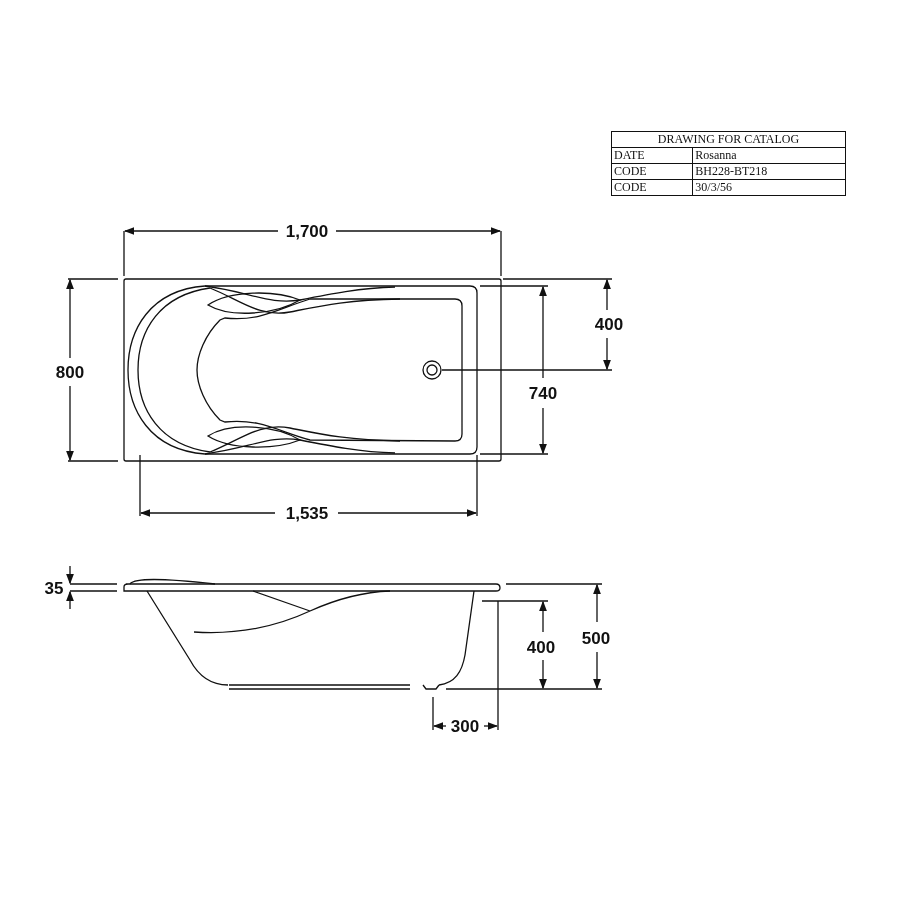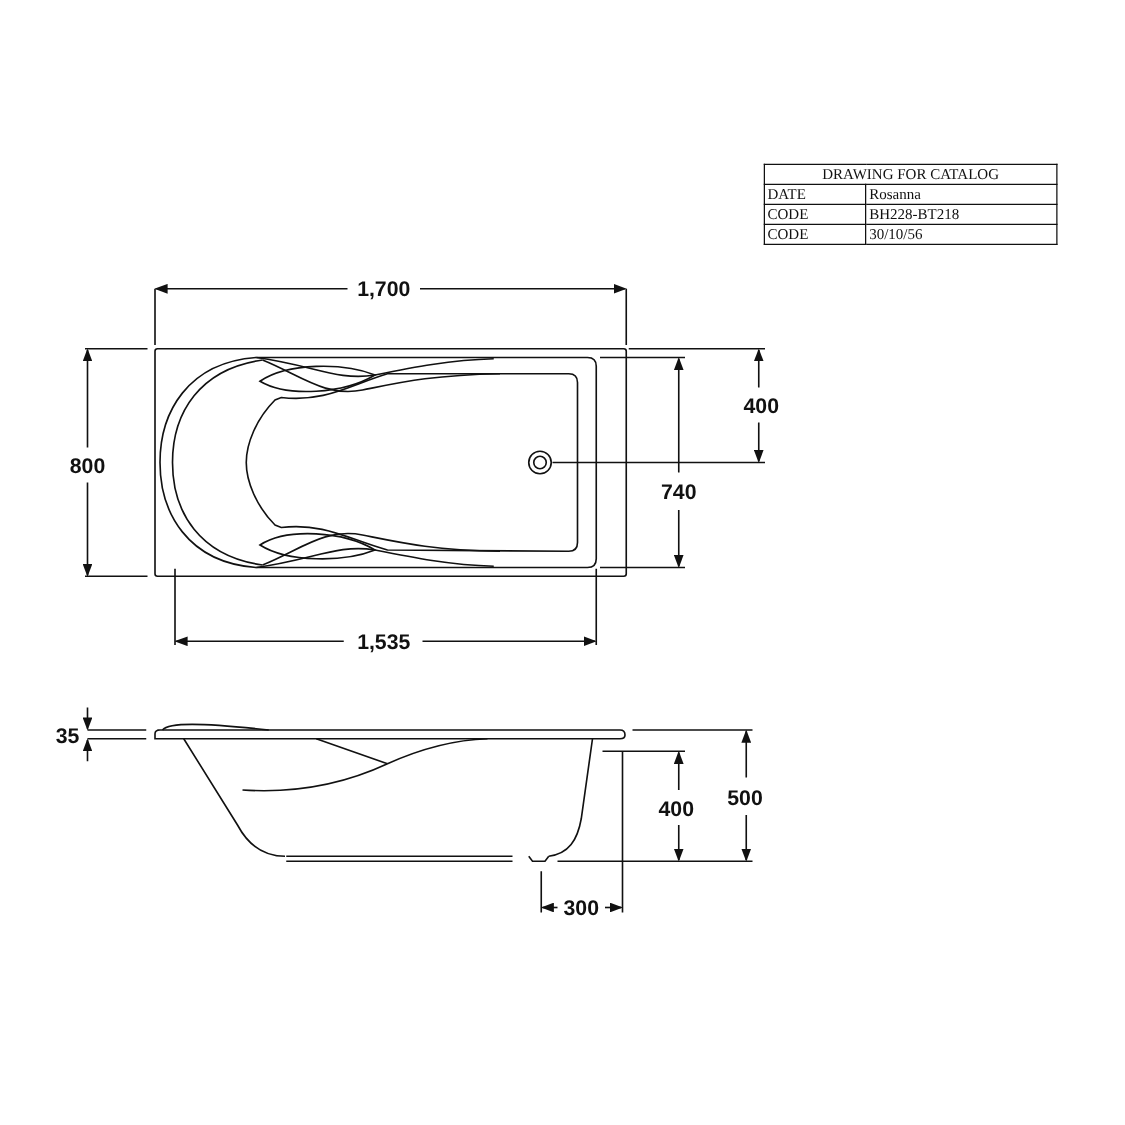--- a/index.html
+++ b/index.html
@@ -23,21 +23,21 @@
   <tr>
     <td class="tb-label">DATE</td>
     <td class="tb-val">Rosanna</td>
   </tr>
   <tr>
     <td class="tb-label">CODE</td>
     <td class="tb-val">BH228-BT218</td>
   </tr>
   <tr>
     <td class="tb-label">CODE</td>
-    <td class="tb-val">30/10/56</td>
+    <td class="tb-val">30/3/56</td>
   </tr>
 </tbody>
   </table>
 
 <svg id="drawing" width="900" height="900" viewBox="0 0 900 900">
   <defs>
     <marker id="arr" markerWidth="8" markerHeight="6" refX="7" refY="3" orient="auto-start-reverse">
       <path d="M0,0 L8,3 L0,6 z" fill="#111"></path>
     </marker>
   </defs>

